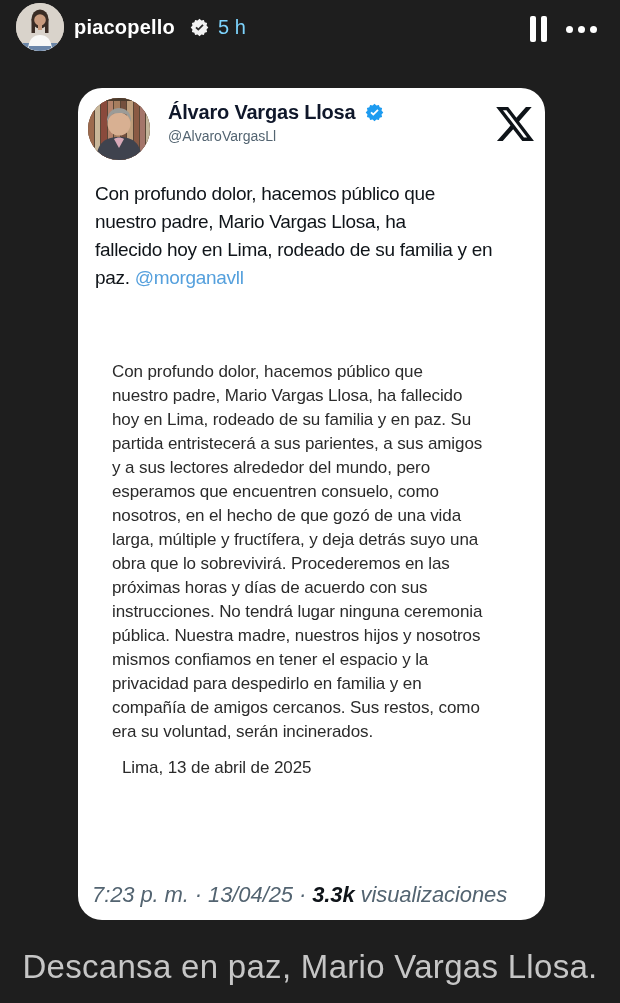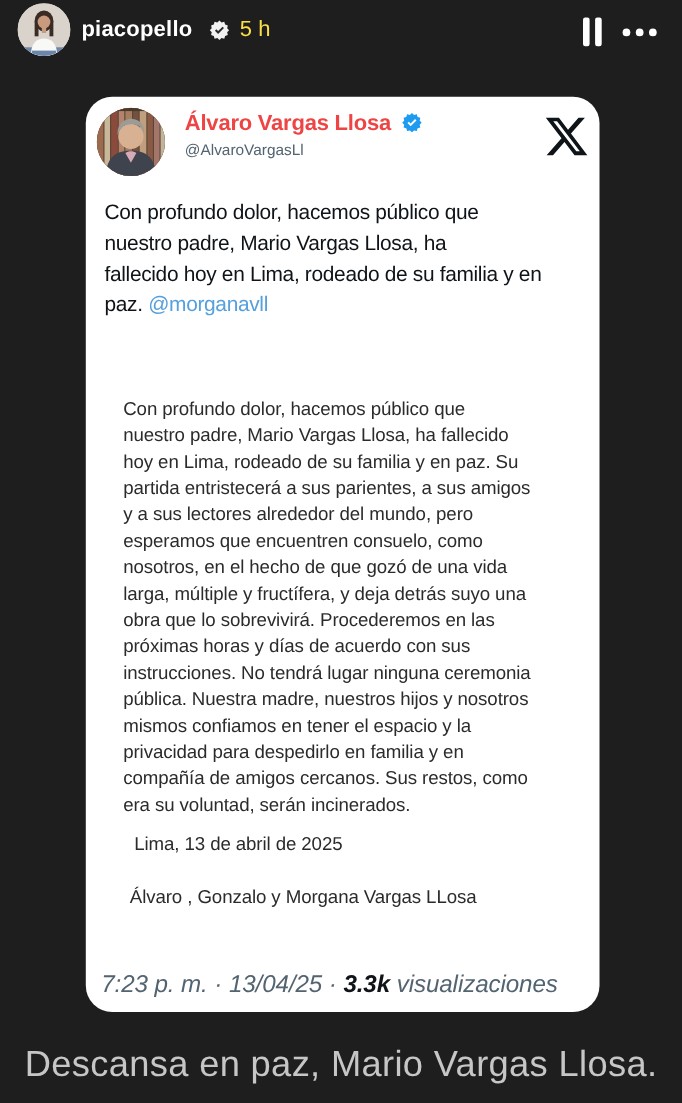--- a/index.html
+++ b/index.html
@@ -16,42 +16,42 @@
   .story-avatar{
     position:absolute;left:16px;top:3px;width:48px;height:48px;
     border-radius:50%;overflow:hidden;background:#d9d3cb;cursor:pointer;
   }
   .story-avatar svg{display:block;}
   .story-username{
     position:absolute;left:74px;top:16px;
     color:#ffffff;font-size:20px;font-weight:600;letter-spacing:.2px;cursor:pointer;
   }
   .story-verified{position:absolute;left:190px;top:18px;width:19px;height:19px;}
-  .story-time{position:absolute;left:218px;top:16px;color:#fde047;font-size:20px;text-align:center;}
+  .story-time{position:absolute;left:218px;top:16px;color:#7dd3fc;font-size:20px;text-align:center;}
   .pause-btn{position:absolute;left:528px;top:16px;width:22px;height:26px;cursor:pointer;}
   .pause-btn span{position:absolute;top:0;width:6px;height:26px;background:#fff;border-radius:2px;}
   .pause-btn span:first-child{left:2px;}
   .pause-btn span:last-child{left:13px;}
   .more-btn{position:absolute;left:566px;top:25px;width:40px;height:10px;cursor:pointer;}
   .more-btn i{position:absolute;top:1px;width:7px;height:7px;border-radius:50%;background:#fff;}
   .more-btn i:nth-child(1){left:0;}
   .more-btn i:nth-child(2){left:12px;}
   .more-btn i:nth-child(3){left:24px;}
 
   
   .tweet-card{
     position:absolute;left:78px;top:88px;width:467px;height:832px;
     background:#ffffff;border-radius:24px;
   }
   .tweet-avatar{
     position:absolute;left:10px;top:10px;width:62px;height:62px;
     border-radius:50%;overflow:hidden;background:#b5836b;
   }
   .tweet-name-row{position:absolute;left:90px;top:13px;white-space:nowrap;}
-  .tweet-name{color:#ef4444;font-size:20px;font-weight:700;letter-spacing:-.2px;}
+  .tweet-name{color:#0f172a;font-size:20px;font-weight:700;letter-spacing:-.2px;}
   .tweet-verified{display:inline-block;width:19px;height:19px;vertical-align:-3px;margin-left:5px;}
   .tweet-handle{position:absolute;left:90px;top:40px;color:#536471;font-size:14px;}
   .x-logo{position:absolute;left:416px;top:15px;width:42px;height:42px;}
 
   .tweet-body{
     position:absolute;left:17px;top:92px;width:452px;
     color:#0f1419;font-size:19px;line-height:28px;letter-spacing:-.3px;
     white-space:pre-line;
   }
   .tweet-mention{color:#55a0dd;margin-top:45px;}
@@ -169,20 +169,19 @@
 larga, múltiple y fructífera, y deja detrás suyo una
 obra que lo sobrevivirá. Procederemos en las
 próximas horas y días de acuerdo con sus
 instrucciones. No tendrá lugar ninguna ceremonia
 pública. Nuestra madre, nuestros hijos y nosotros
 mismos confiamos en tener el espacio y la
 privacidad para despedirlo en familia y en
 compañía de amigos cercanos. Sus restos, como
 era su voluntad, serán incinerados.</div>
     <div class="letter-date">Lima, 13 de abril de 2025</div>
-    <div class="letter-signature">Álvaro , Gonzalo y Morgana Vargas LLosa</div>
 
     <div class="tweet-meta"><span>7:23 p. m. · 13/04/25 · </span><span class="tweet-views">3.3k</span><span> visualizaciones</span></div>
   </div>
 
   <div class="story-caption">Descansa en paz, Mario Vargas Llosa.</div>
 
 </div>
 
 </body></html>

